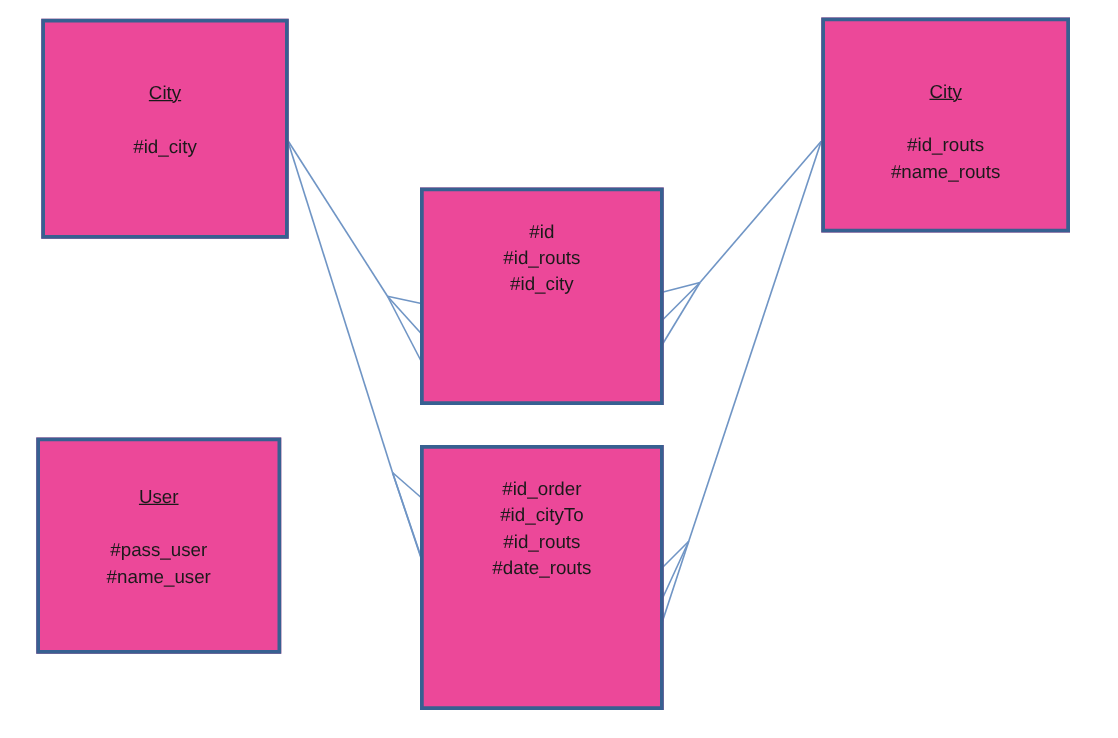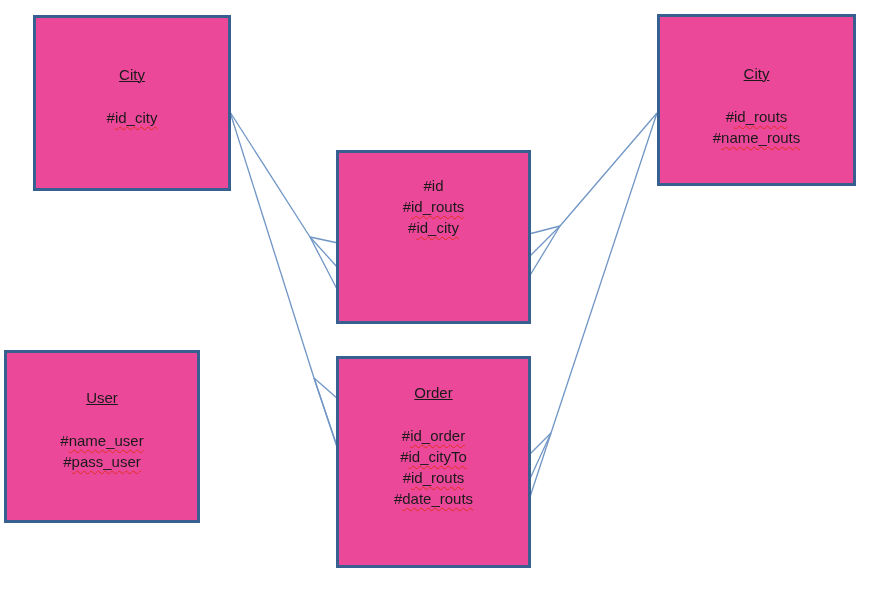--- a/index.html
+++ b/index.html
@@ -23,35 +23,34 @@
     border:3px solid #376091;
     background:#ec4899;
     z-index:1;
     text-align:center;
     font-size:15px;
     line-height:21px;
   }
   .entity .title{font-size:15px;}
   .uline{text-decoration:underline;text-decoration-thickness:1px;}
   .squiggle{
-    text-decoration:underline;
     text-decoration-style:wavy;
     text-decoration-color:#e0301e;
     text-decoration-thickness:1px;
     text-underline-offset:3px;
   }
   .fields{margin-top:22px;}
   .field{line-height:21px;}
   .box-city         {left:33px;  top:15px;  width:198px; height:176px;}
   .box-city .title  {margin-top:46px;}
   .box-routs        {left:657px; top:14px;  width:199px; height:172px;}
   .box-routs .title {margin-top:46px;}
   .box-routsstantion{left:336px; top:150px; width:195px; height:174px;}
   .box-routsstantion .title{margin-top:33px;}
-  .box-user         {left:4px;  top:350px; width:196px; height:173px;}
+  .box-user         {left:29px;  top:350px; width:196px; height:173px;}
   .box-user .title  {margin-top:34px;}
   .box-order        {left:336px; top:356px; width:195px; height:212px;}
   .box-order .title {margin-top:23px;}
 </style>
 </head>
 <body>
 
 <div class="canvas">
 
   <svg class="connector-layer" width="894" height="590" viewBox="0 0 894 590" xmlns="http://www.w3.org/2000/svg">
@@ -100,27 +99,26 @@
     <div class="fields">
       <div class="field"><span>#</span><span>id</span></div>
       <div class="field"><span>#</span><span class="squiggle">id_routs</span></div>
       <div class="field"><span>#</span><span class="squiggle">id_city</span></div>
     </div>
   </div>
 
   <div class="entity box-user">
     <div class="title"><span class="uline">User</span></div>
     <div class="fields">
+      <div class="field"><span>#</span><span class="squiggle">pass_user</span></div>
       <div class="field"><span>#</span><span class="squiggle">name_user</span></div>
-      <div class="field"><span>#</span><span class="squiggle">pass_user</span></div>
     </div>
   </div>
 
   <div class="entity box-order">
-    <div class="title"><span class="uline">Order</span></div>
     <div class="fields">
       <div class="field"><span>#</span><span class="squiggle">id_order</span></div>
       <div class="field"><span>#</span><span class="squiggle">id_cityTo</span></div>
       <div class="field"><span>#</span><span class="squiggle">id_routs</span></div>
       <div class="field"><span>#</span><span class="squiggle">date_routs</span></div>
     </div>
   </div>
 
 </div>
 

